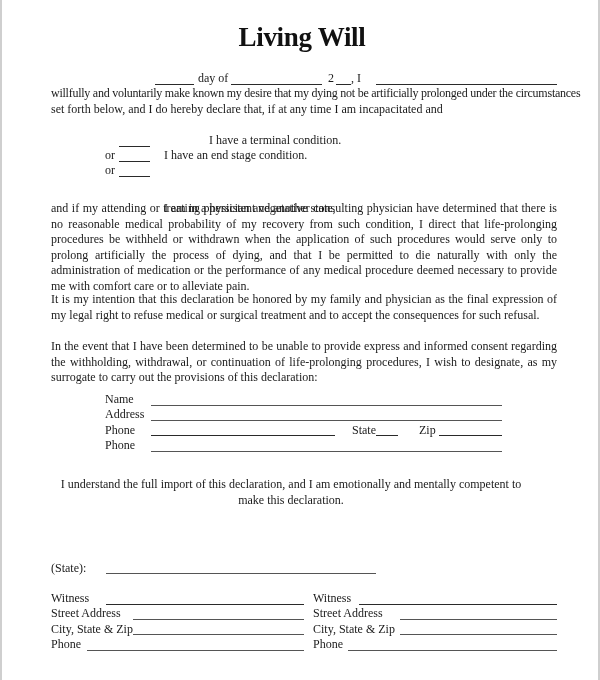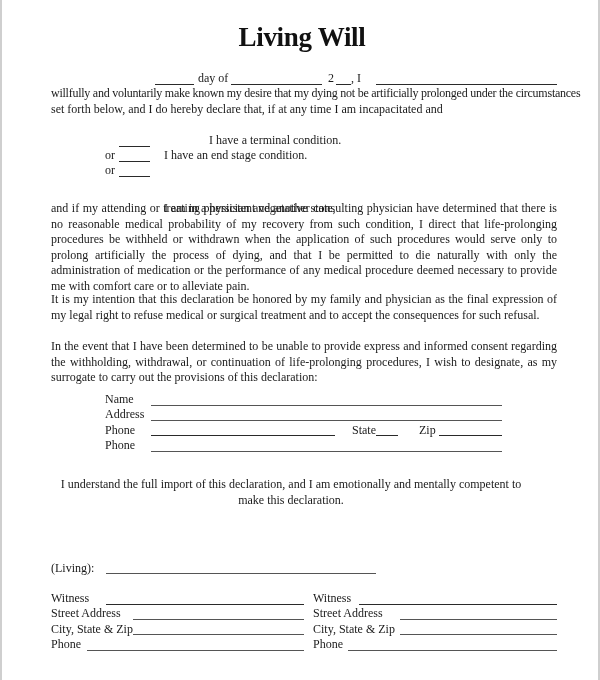--- a/index.html
+++ b/index.html
@@ -67,21 +67,21 @@
   <span class="txt" style="left:350px;top:423px;text-align:center;">State</span>
   <div class="line" style="left:374px;top:435px;width:22px;"></div>
   <span class="txt" style="left:417px;top:423px;text-align:center;">Zip</span>
   <div class="line" style="left:437px;top:435px;width:63px;"></div>
   <span class="txt" style="left:103px;top:438px;">Phone</span>
   <div class="line g" style="left:149px;top:451px;width:351px;"></div>
 
   <div class="para" style="top:469px;width:480px;text-align:center;">I understand the full import of this declaration, and I am emotionally and mentally competent to make this declaration.</div>
 
 
-  <span class="txt" style="left:49px;top:561px;">(Living):</span>
+  <span class="txt" style="left:49px;top:561px;">(State):</span>
   <div class="line g" style="left:104px;top:573px;width:270px;"></div>
 
   <div>
     <span class="txt" style="left:49px;top:591px;">Witness</span>
     <div class="line" style="left:104px;top:604px;width:198px;"></div>
     <span class="txt" style="left:49px;top:606px;">Street Address</span>
     <div class="line g" style="left:131px;top:619px;width:171px;"></div>
     <span class="txt" style="left:49px;top:622px;">City, State &amp; Zip</span>
     <div class="line g" style="left:131px;top:634px;width:171px;"></div>
     <span class="txt" style="left:49px;top:637px;">Phone</span>

